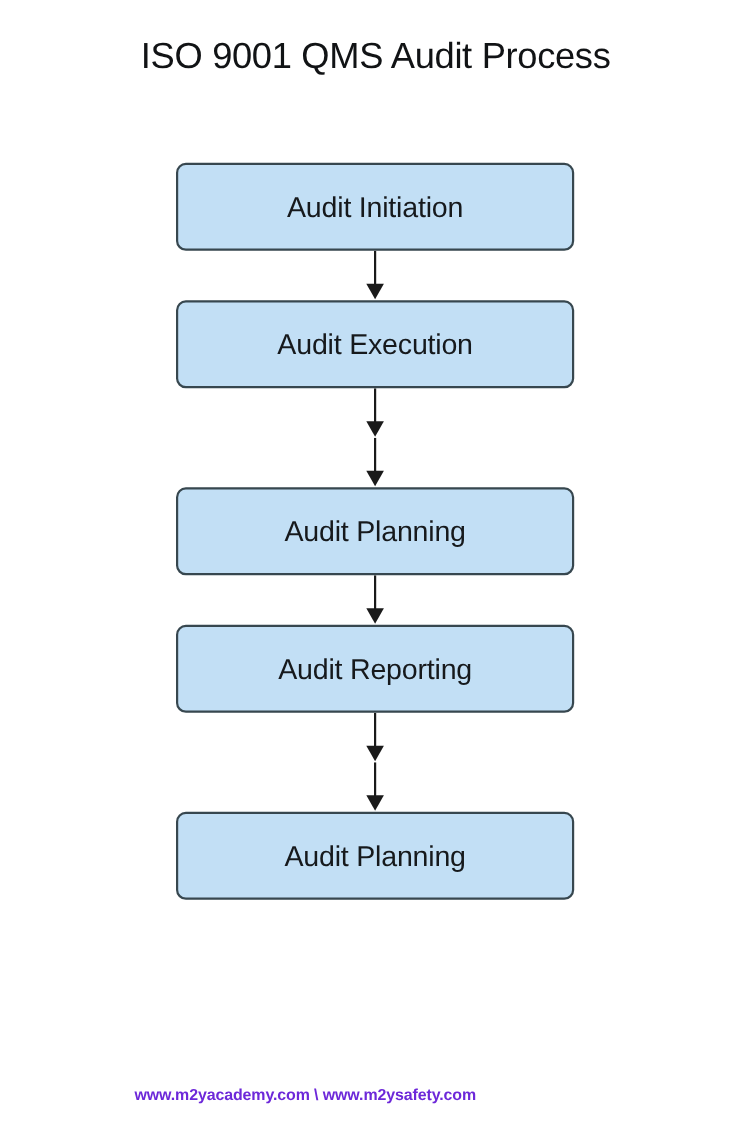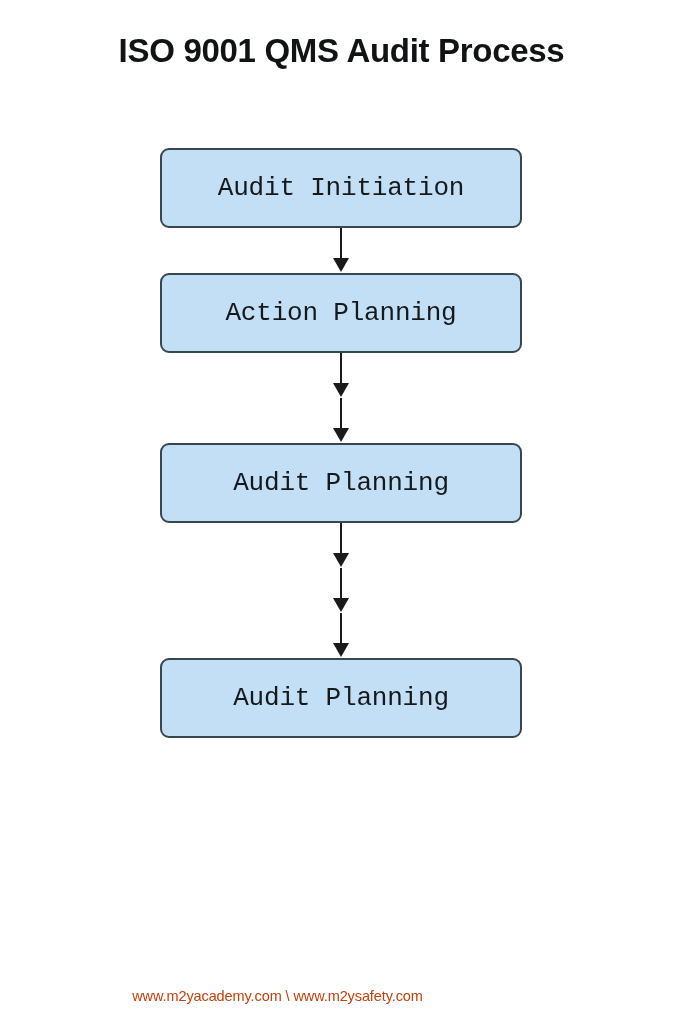--- a/index.html
+++ b/index.html
@@ -23,21 +23,21 @@
   }
 
   .title {
     position: absolute;
     top: 30px;
     left: 0;
     width: 683px;
     text-align: center;
     font-size: 33px;
     line-height: 42px;
-    font-weight: bold;
+    font-weight: normal;
     color: #111315;
     letter-spacing: -0.3px;
     padding: 0 110px;
     box-sizing: border-box;
   }
 
   .flow {
     position: absolute;
     top: 148px;
     left: 160px;
@@ -48,21 +48,20 @@
     position: relative;
     width: 362px;
     height: 80px;
     background: #C2DFF5;
     border: 2px solid #37474F;
     border-radius: 9px;
     box-sizing: border-box;
     display: flex;
     align-items: center;
     justify-content: center;
-    font-family: Liberation Mono, monospace;
   }
 
   .node-label {
     font-size: 26px;
     line-height: 30px;
     color: #16191c;
     font-weight: normal;
     text-align: center;
     letter-spacing: -0.2px;
   }
@@ -80,22 +79,22 @@
     display: block;
   }
 
   .footer {
     position: absolute;
     top: 988px;
     left: 0;
     width: 555px;
     text-align: center;
     font-size: 14.5px;
-    font-weight: normal;
-    color: #c2410c;
+    font-weight: bold;
+    color: #6d28d9;
     letter-spacing: -0.1px;
   }
 </style>
 </head>
 <body>
 
 <div class="page">
 
   <div class="title">ISO 9001 QMS Audit Process</div>
 
@@ -106,21 +105,21 @@
     </div>
 
     <div class="connector">
       <svg width="362" height="45" viewBox="0 0 362 45" aria-hidden="true">
         <line x1="181" y1="0" x2="181" y2="32" stroke="#1a1a1a" stroke-width="2"></line>
         <polygon points="173,30 189,30 181,44" fill="#1a1a1a"></polygon>
       </svg>
     </div>
 
     <div class="node">
-      <span class="node-label">Action Planning</span>
+      <span class="node-label">Audit Execution</span>
     </div>
 
     <div class="connector">
       <svg width="362" height="45" viewBox="0 0 362 45" aria-hidden="true">
         <line x1="181" y1="0" x2="181" y2="32" stroke="#1a1a1a" stroke-width="2"></line>
         <polygon points="173,30 189,30 181,44" fill="#1a1a1a"></polygon>
       </svg>
     </div>
 
 
@@ -135,20 +134,23 @@
       <span class="node-label">Audit Planning</span>
     </div>
 
     <div class="connector">
       <svg width="362" height="45" viewBox="0 0 362 45" aria-hidden="true">
         <line x1="181" y1="0" x2="181" y2="32" stroke="#1a1a1a" stroke-width="2"></line>
         <polygon points="173,30 189,30 181,44" fill="#1a1a1a"></polygon>
       </svg>
     </div>
 
+    <div class="node">
+      <span class="node-label">Audit Reporting</span>
+    </div>
 
     <div class="connector">
       <svg width="362" height="45" viewBox="0 0 362 45" aria-hidden="true">
         <line x1="181" y1="0" x2="181" y2="32" stroke="#1a1a1a" stroke-width="2"></line>
         <polygon points="173,30 189,30 181,44" fill="#1a1a1a"></polygon>
       </svg>
     </div>
 
 
     <div class="connector">

